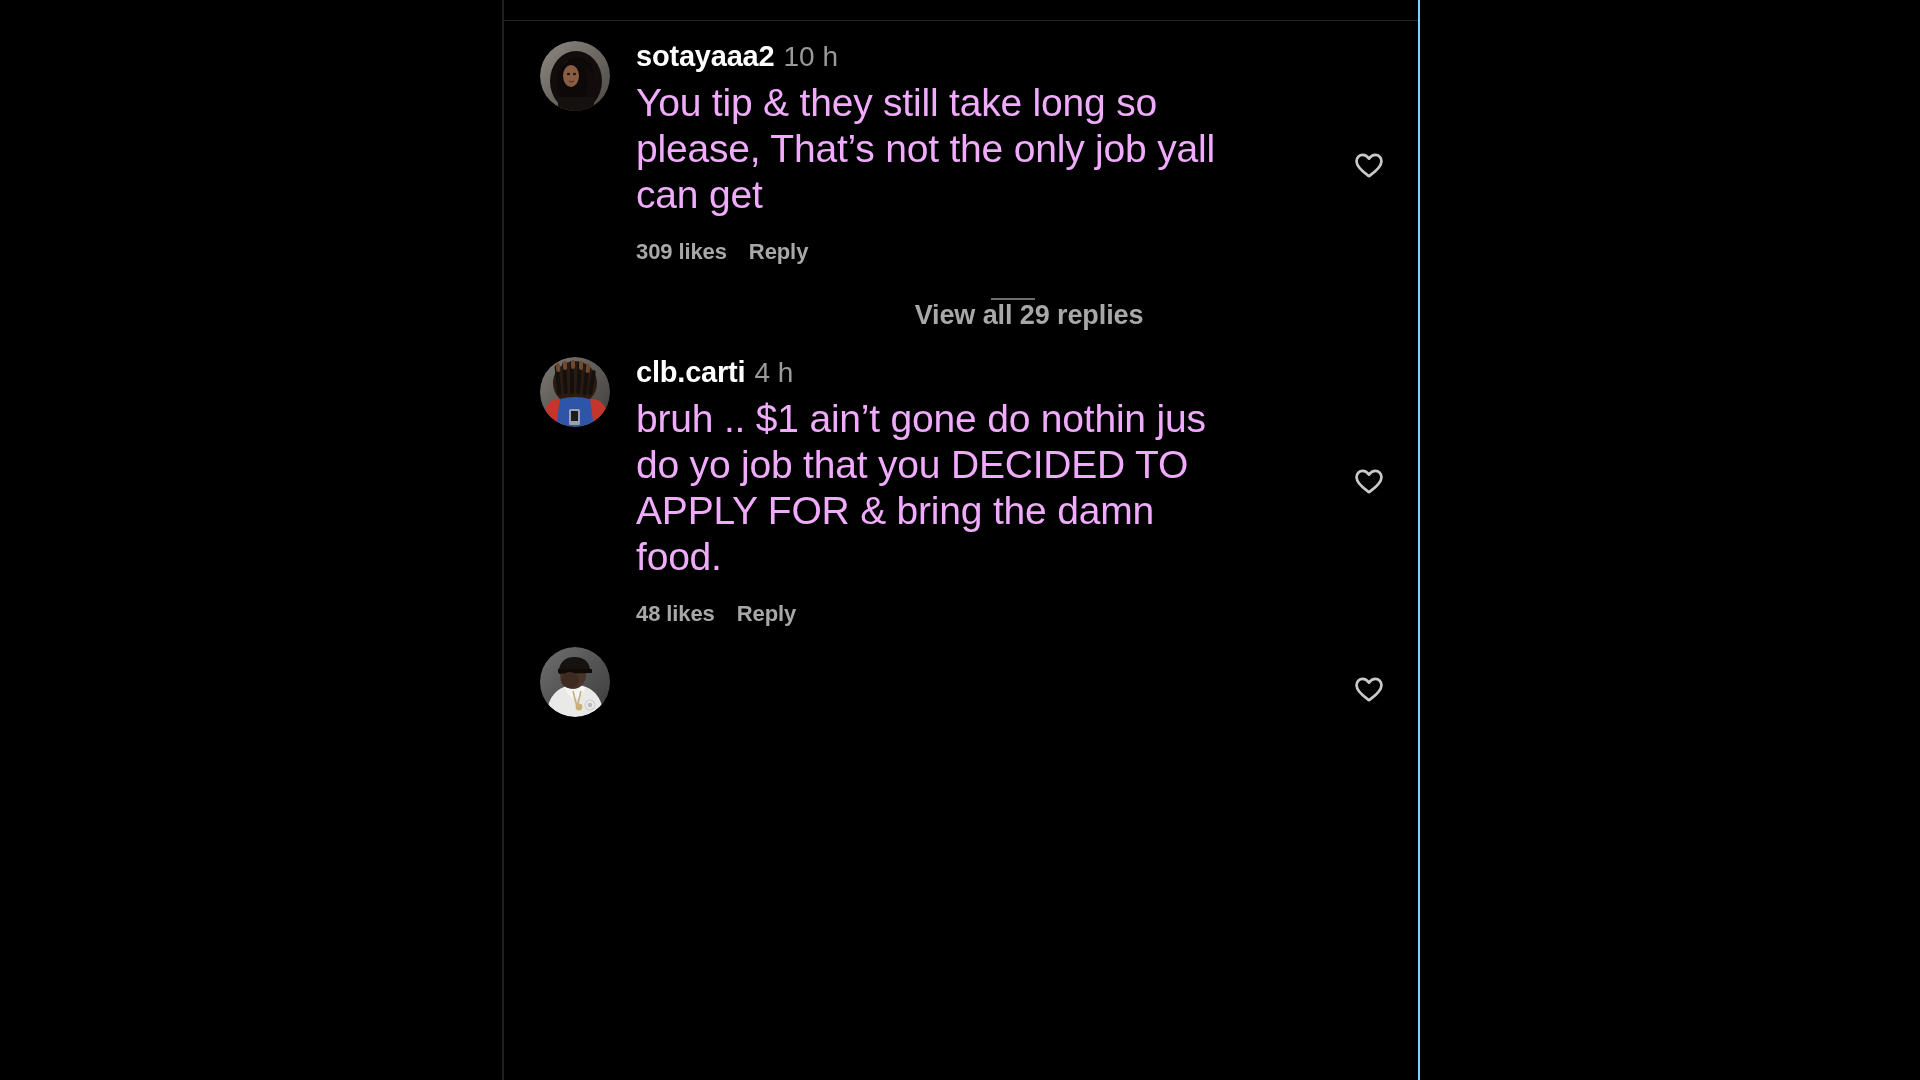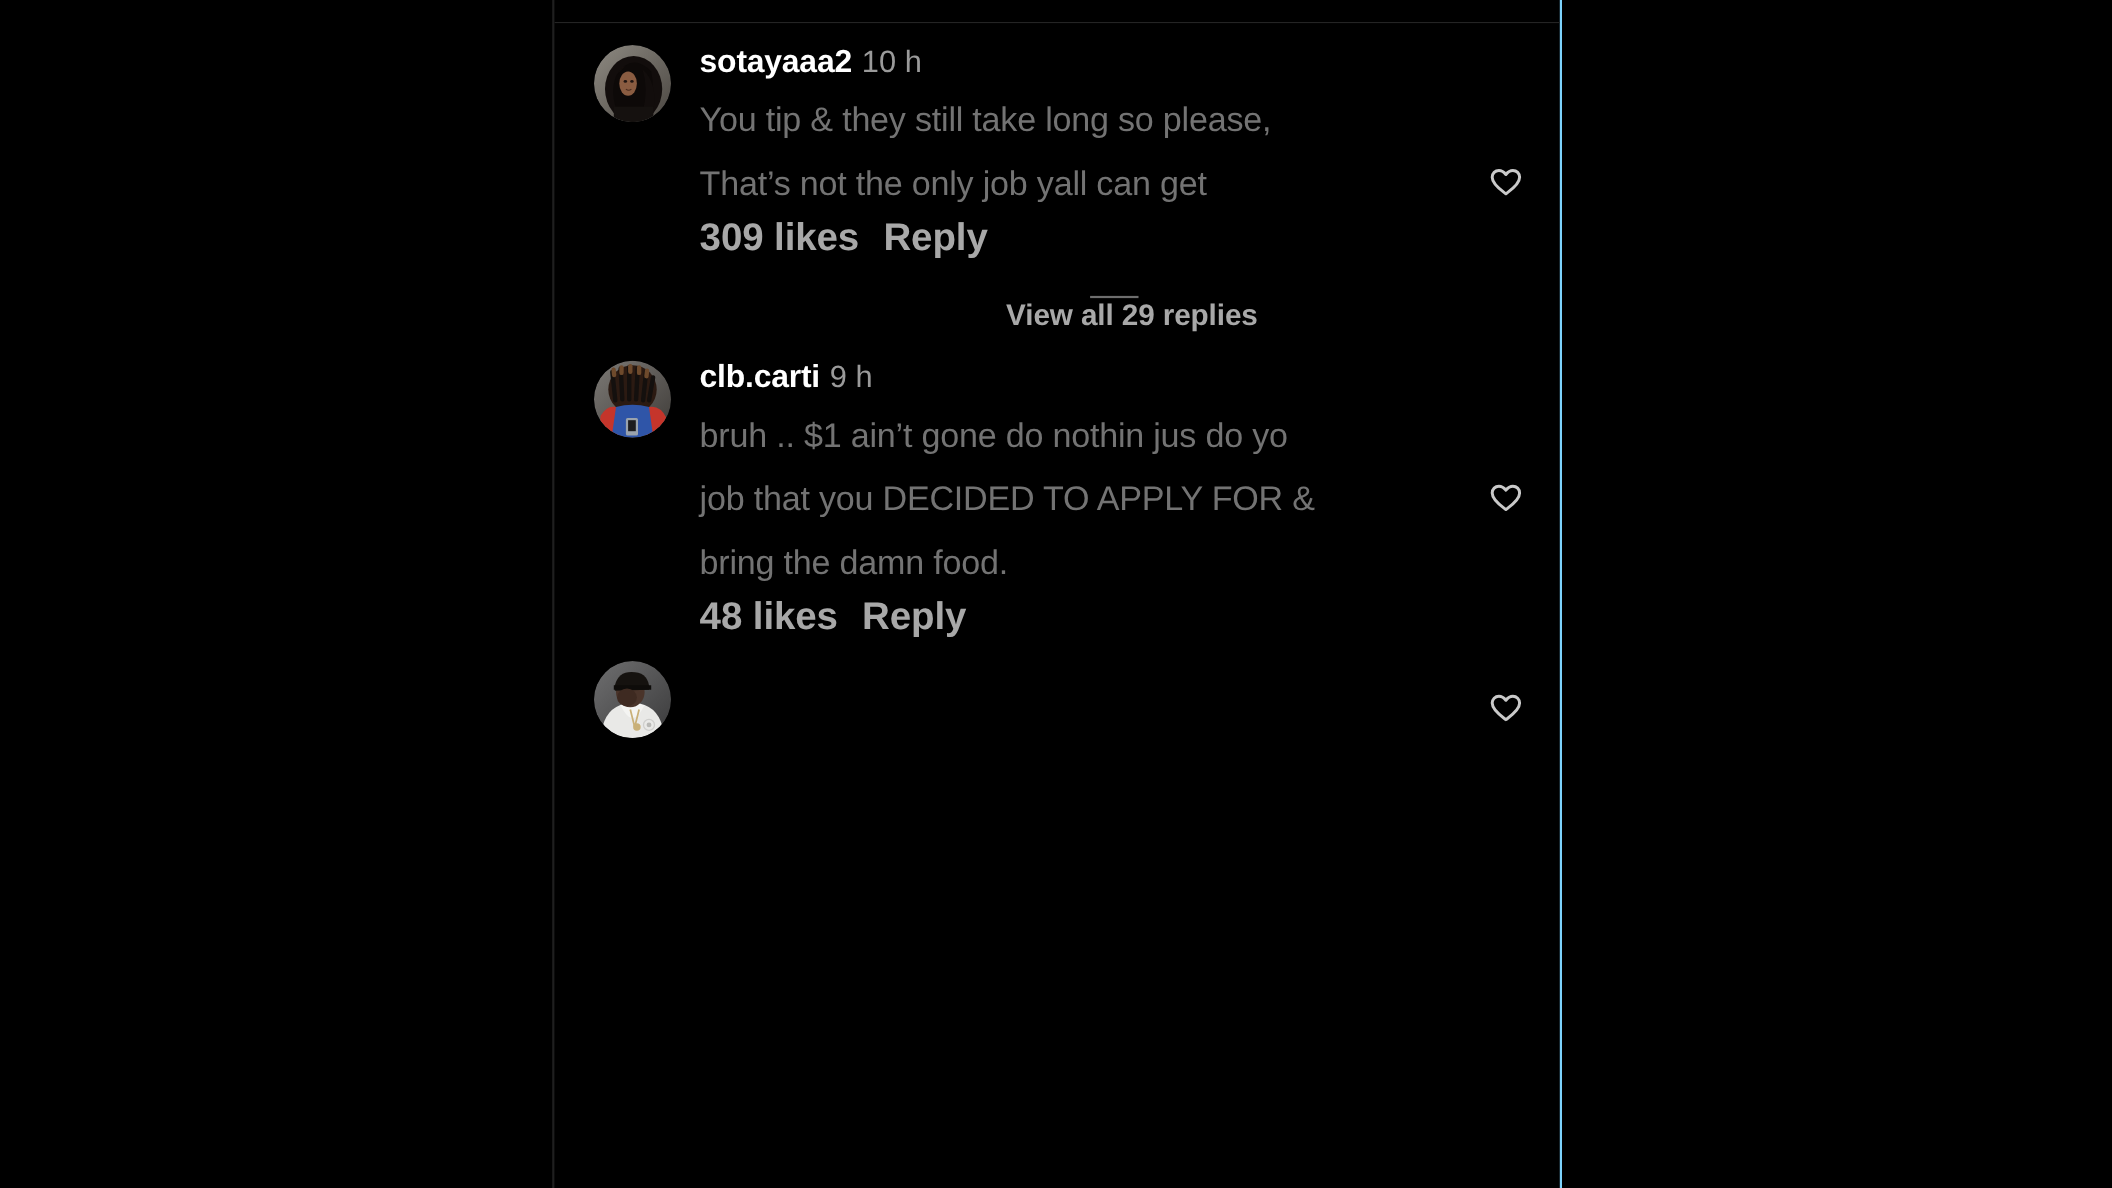--- a/index.html
+++ b/index.html
@@ -89,30 +89,31 @@
     letter-spacing: -0.2px;
   }
   .timestamp {
     color: #9a9a9a;
     font-weight: normal;
     margin-left: 9px;
     font-size: 28px;
   }
 
   .comment-text {
-    color: #737373;
-    font-size: 31px;
-    line-height: 58px;
+    color: #f0abfc;
+    font-size: 39px;
+    line-height: 46px;
     letter-spacing: -0.2px;
     max-width: 580px;
     white-space: pre-line;
   }
 
   .comment-meta {
-    font-size: 35px;
+    margin-top: 21px;
+    font-size: 22px;
     color: #a8a8a8;
     font-weight: bold;
     letter-spacing: -0.1px;
   }
   .comment-meta .likes { margin-right: 22px; }
   .comment-meta .reply { }
 
   .like-icon {
     position: absolute;
     right: 36px;
@@ -237,21 +238,21 @@
                 <path d="M50 42 Q60 40 66 52 L66 70 L46 70 Z" fill="#c5352b"></path>
                 <path d="M20 42 Q35 38 50 42 L54 70 L16 70 Z" fill="#2f55a8"></path>
                 <rect x="29" y="52" width="11" height="16" rx="1.5" fill="#9aa3ad"></rect>
                 <rect x="31" y="54" width="7" height="10" fill="#1d1d1f"></rect>
               </g>
             </svg>
           </div>
         </div>
         <div class="comment-body">
           <div class="comment-head">
-            <span class="username">clb.carti</span><span class="timestamp">9 h</span>
+            <span class="username">clb.carti</span><span class="timestamp">4 h</span>
           </div>
           <div class="comment-text">bruh .. $1 ain’t gone do nothin jus do yo job that you DECIDED TO APPLY FOR &amp; bring the damn food.</div>
           <div class="comment-meta">
             <span class="likes">48 likes</span><span class="reply">Reply</span>
           </div>
         </div>
         <div class="like-icon" style="top:128px;">
           <svg viewBox="0 0 24 24" fill="none" stroke="#c9c9c9" stroke-width="1.9" stroke-linecap="round" stroke-linejoin="round" aria-hidden="true">
             <path d="M20.8 8.6c0-2.5-1.9-4.4-4.3-4.4-1.8 0-3.3 1-4.5 2.6-1.2-1.6-2.7-2.6-4.5-2.6-2.4 0-4.3 1.9-4.3 4.4 0 4.6 5.9 8.4 8.8 10.6 2.9-2.2 8.8-6 8.8-10.6z"></path>
           </svg>

